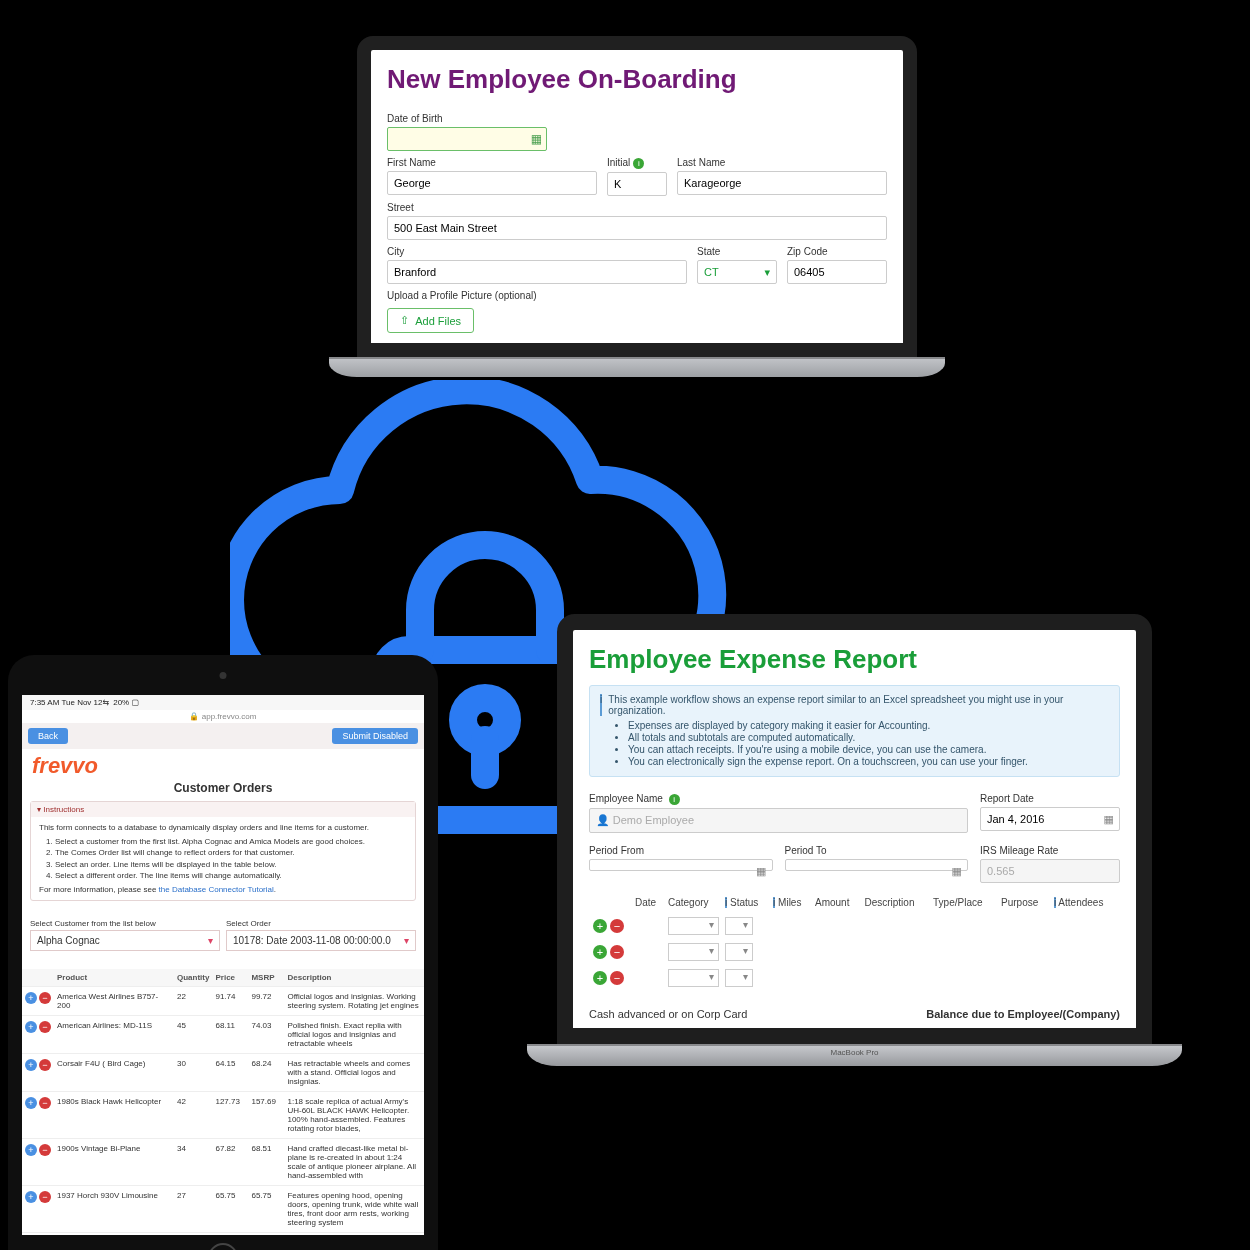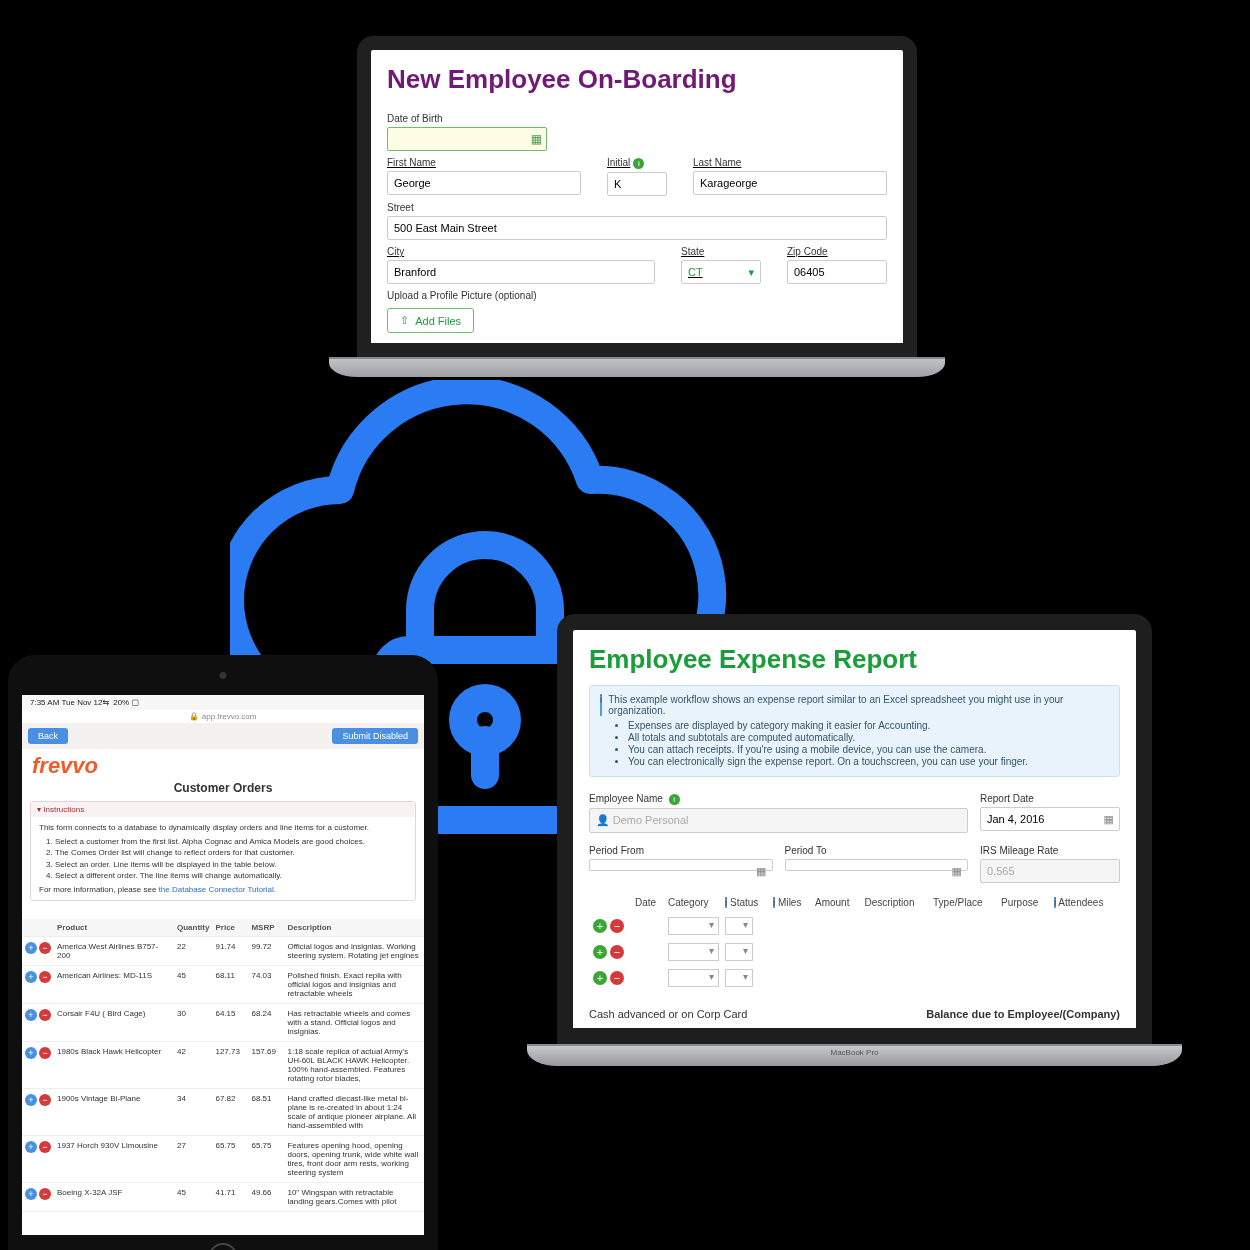--- a/index.html
+++ b/index.html
@@ -13,21 +13,21 @@
   .laptop1 { position: absolute; left: 357px; top: 36px; width: 560px; }
   .laptop-screen { background:#fff; border: 14px solid #202020; border-radius: 16px 16px 0 0; padding: 14px 16px 10px; }
   .laptop-base { height: 20px; background: linear-gradient(#c0c2c6,#9da0a4); border-radius: 0 0 28px 28px / 0 0 14px 14px; margin: 0 -28px; border-top: 2px solid #88898c;}
   .onb-title { color:#701a75; font-weight: 800; font-size: 26px; margin-bottom: 18px;}
   .lbl { font-size: 10px; color:#333; margin: 6px 0 3px; display:block;}
   .lbl .info { display:inline-block; width:11px; height:11px; border-radius:50%; background:#3aa636; color:#fff; font-size:8px; text-align:center; line-height:11px; margin-left:3px;}
   .inp { width: 100%; border:1px solid #ccc; padding:5px 6px; font-size:11px; background:#fff; border-radius:2px;}
   .inp.dob { background:#fffde6; border-color:#6abf69; width:160px;}
   .dob-wrap{position:relative; width:160px;}
   .cal-icon{position:absolute; right:5px; top:5px; color:#4a9f4f; font-size:12px;}
-  .row { display:flex; gap:26px;text-decoration:underline; }
+  .row { display:flex; gap:10px; }
   .col { flex:1; }
   .addfiles { display:inline-flex; align-items:center; gap:6px; border:1px solid #6abf69; padding:5px 12px; color:#1a9e39; font-size:11px; border-radius:3px; margin-top:4px;}
 
   
   .laptop2 { position: absolute; left: 557px; top: 614px; width: 595px;}
   .exp-screen { background:#fff; border: 16px solid #1e1e1e; border-radius: 18px 18px 0 0; padding: 14px 16px 8px; min-height:290px;}
   .exp-base { height:22px; background:linear-gradient(#c6c8cc,#97999d); border-radius:0 0 30px 30px / 0 0 16px 16px; margin:0 -30px; font-size:8px; color:#555; text-align:center; line-height:14px; border-top:2px solid #88898c;}
   .exp-title { color:#1a9e39; font-weight:800; font-size:26px; margin-bottom:10px;}
   .infobox{ background:#e8f3fb; border:1px solid #c6e1f3; border-radius:3px; padding:8px 10px; font-size:10px; color:#34556b; margin-bottom:10px;}
   .infobox .top{display:flex; gap:6px; margin-bottom:4px;}
@@ -131,21 +131,21 @@
       <ul id="exp-bullets">
           <li>Expenses are displayed by category making it easier for Accounting.</li>
           <li>All totals and subtotals are computed automatically.</li>
           <li>You can attach receipts. If you're using a mobile device, you can use the camera.</li>
           <li>You can electronically sign the expense report. On a touchscreen, you can use your finger.</li>
         </ul>
     </div>
     <div class="exp-row">
       <div class="exp-col">
           <span class="lbl"><span>Employee Name</span> <span class="info">i</span></span>
-          <div class="inp" style="background:#f5f5f5;color:#aaa"><span class="person-icon">👤</span><span>Demo Personal</span></div>
+          <div class="inp" style="background:#f5f5f5;color:#aaa"><span class="person-icon">👤</span><span>Demo Employee</span></div>
         </div>
       <div class="exp-col small">
           <span class="lbl">Report Date</span>
           <div class="inp" style="position:relative"><span>Jan 4, 2016</span><span style="position:absolute;right:5px;color:#888">▦</span></div>
         </div>
     </div>
     <div class="exp-row">
       <div class="exp-col">
           <span class="lbl">Period From</span>
           <div class="inp" style="position:relative">
@@ -266,20 +266,30 @@
         <div>This form connects to a database to dynamically display orders and line items for a customer.</div>
         <ol id="tablet-steps">
             <li>Select a customer from the first list. Alpha Cognac and Amica Models are good choices.</li>
             <li>The Comes Order list will change to reflect orders for that customer.</li>
             <li>Select an order. Line items will be displayed in the table below.</li>
             <li>Select a different order. The line items will change automatically.</li>
           </ol>
         <div><span>For more information, please see </span><a>the Database Connector Tutorial</a>.</div>
       </div>
     </div>
+    <div class="sel-row">
+      <div class="sel-col">
+          <div class="sel-lbl">Select Customer from the list below</div>
+          <div class="sel"><span>Alpha Cognac</span></div>
+        </div>
+      <div class="sel-col">
+          <div class="sel-lbl">Select Order</div>
+          <div class="sel"><span>10178: Date 2003-11-08 00:00:00.0</span></div>
+        </div>
+    </div>
     <table class="order-tbl">
         <thead>
           <tr id="ord-hdr">
             <th style="width: 30px;"></th>
             <th style="width: 120px;">Product</th>
             <th style="width: 36px;">Quantity</th>
             <th style="width: 36px;">Price</th>
             <th style="width: 36px;">MSRP</th>
             <th>Description</th>
           </tr>

